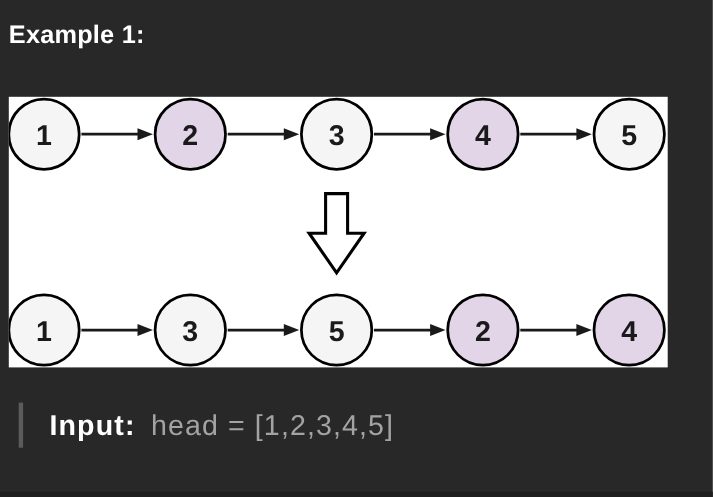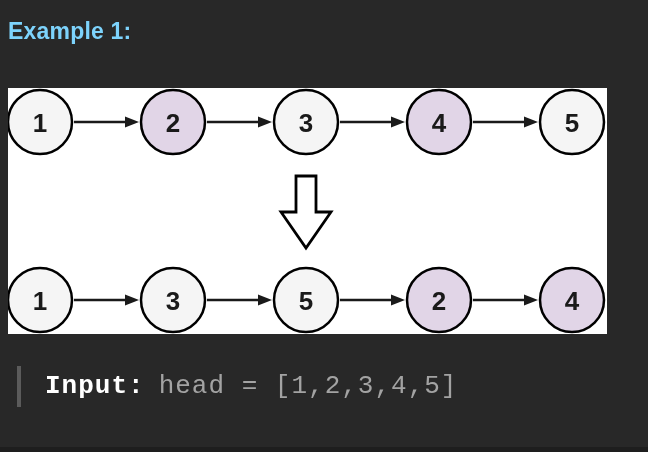--- a/index.html
+++ b/index.html
@@ -8,36 +8,36 @@
     background: #282828;
     overflow: hidden;
     position: relative;
     font-family: "Liberation Sans", sans-serif;
   }
   .heading {
     position: absolute;
     left: 8px; top: 18px;
     font-size: 23px;
     font-weight: 700;
-    color: #7dd3fc;
+    color: #ffffff;
     letter-spacing: 0.2px;
   }
   .panel {
     position: absolute;
     left: 8px; top: 88px;
     width: 599px; height: 246px;
     background: #ffffff;
   }
   .panel svg { display: block; width: 599px; height: 246px; }
   .example-block {
     position: absolute;
     left: 17px; top: 366px;
     border-left: 4px solid #5b5b5b;
     padding: 3px 0 3px 24px;
-    font-family: Liberation Mono, monospace;
+    font-family: Liberation Sans, sans-serif;
     font-size: 26px;
     line-height: 35px;
     letter-spacing: 1px;
     white-space: nowrap;
   }
   .io-line .label { font-weight: 700; color: #ffffff; }
   .io-line .value { color: #a3a3a3; margin-left: 14px; }
   .bottom-strip {
     position: absolute;
     left: 0; bottom: 0;

